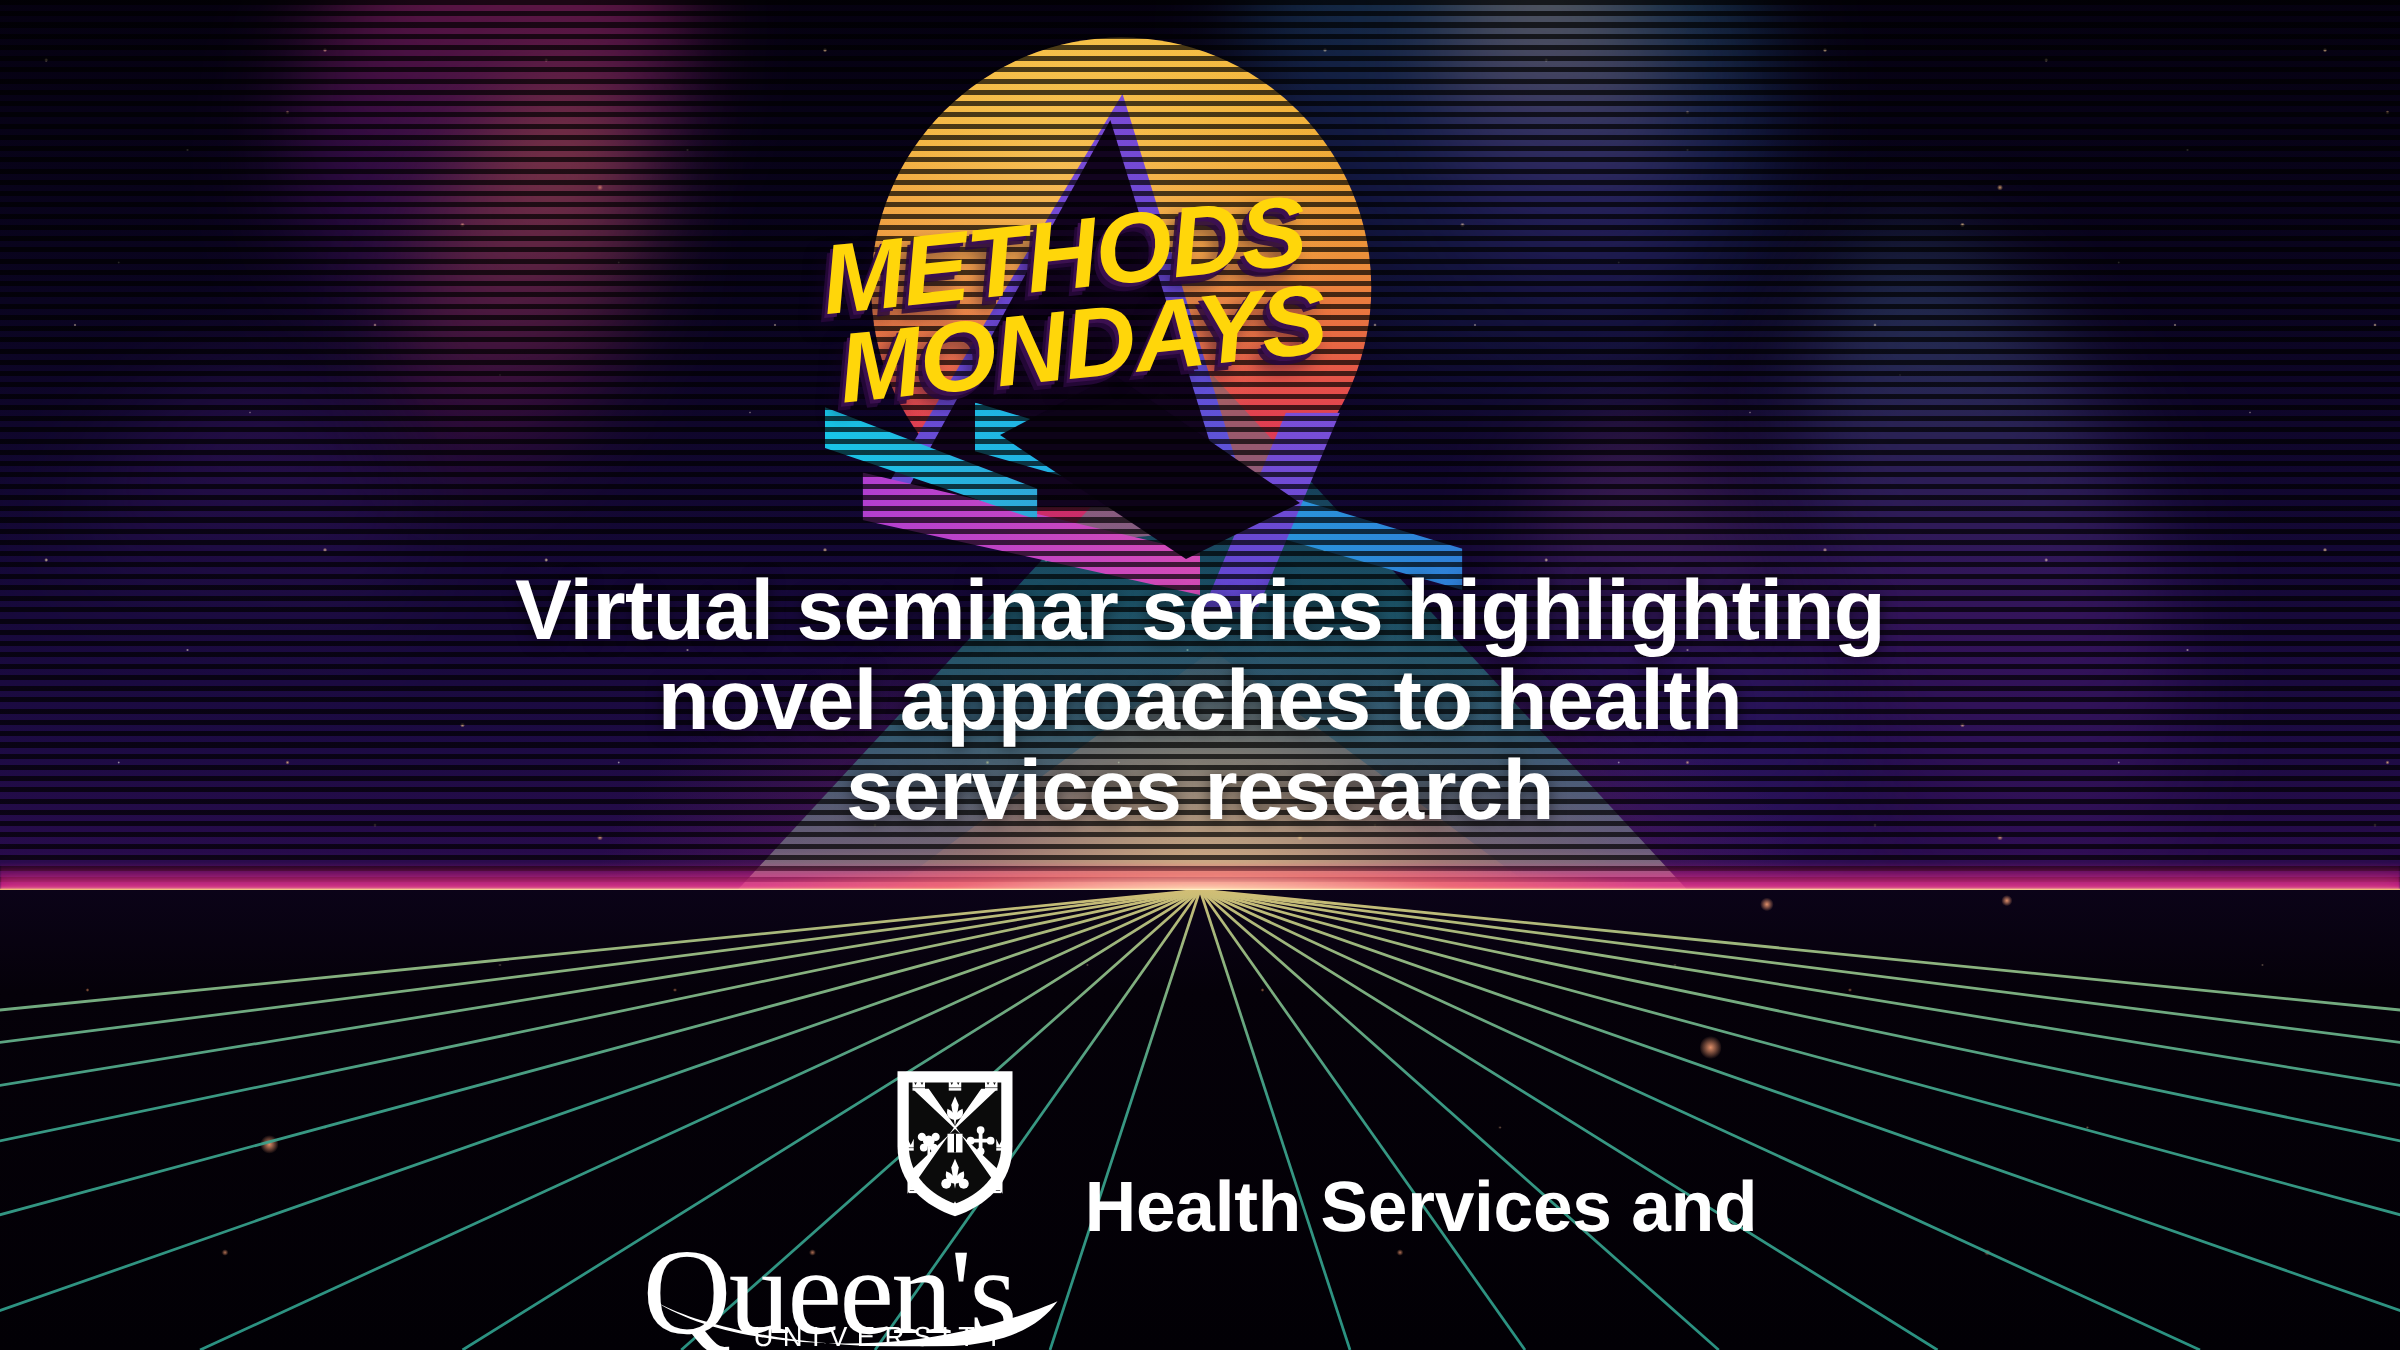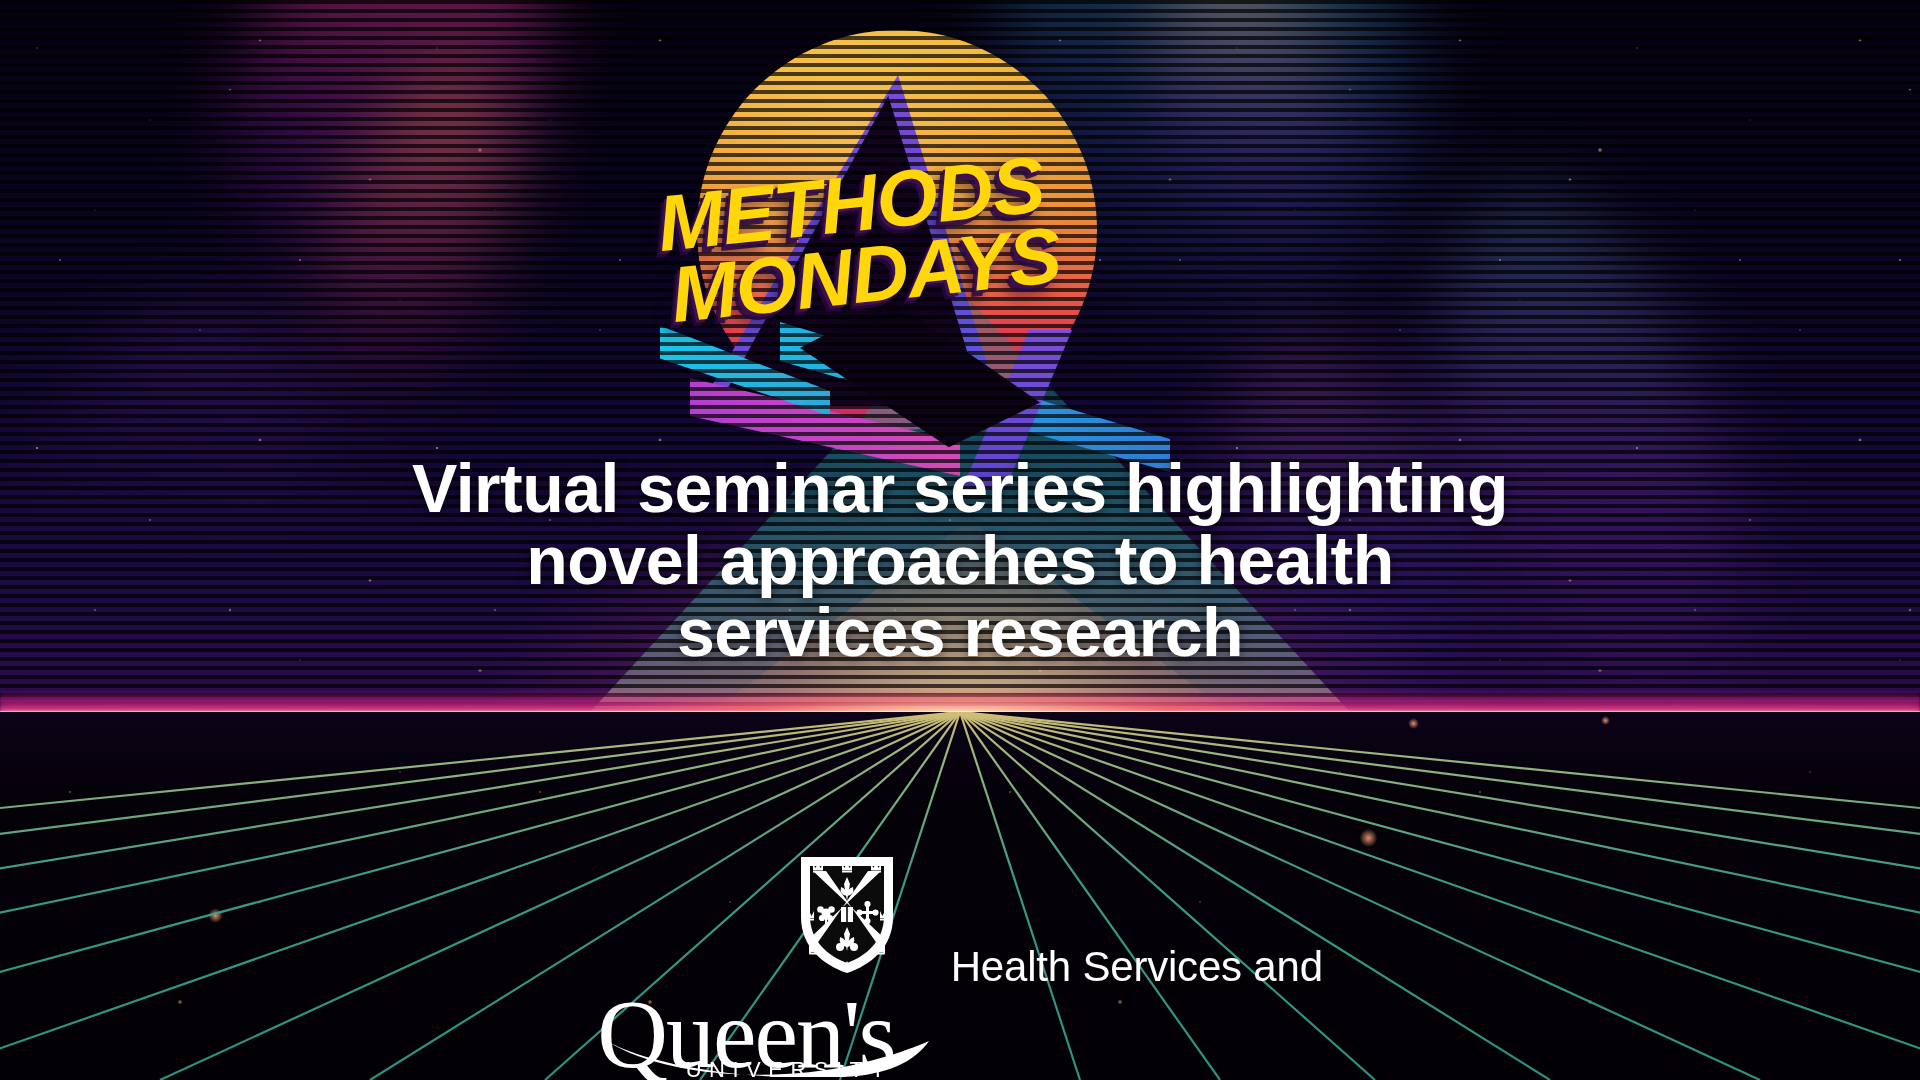--- a/index.html
+++ b/index.html
@@ -219,21 +219,21 @@
   }
   .qword .quni {
     position:absolute; right:2px; bottom:-4px;
     font-family:"Liberation Sans", sans-serif;
     font-size:22px; color:#fff; letter-spacing:7.5px; font-weight:500;margin-left:23px;
   }
   .swoosh { position:absolute; left:6px; bottom:2px; width:430px; height:40px; }
   .divider { width:56px; }
   .hspri {
     font-family:"Liberation Sans", sans-serif;
-    color:#fff; font-size:42px; font-weight:400; line-height:1.18;
+    color:#fff; font-size:57px; font-weight:700; line-height:1.18;
     letter-spacing:-.2px;
   }
 </style>
 </head>
 <body>
 
 <div id="stage">
 
   <div class="sky">
     <div class="stars"></div>

